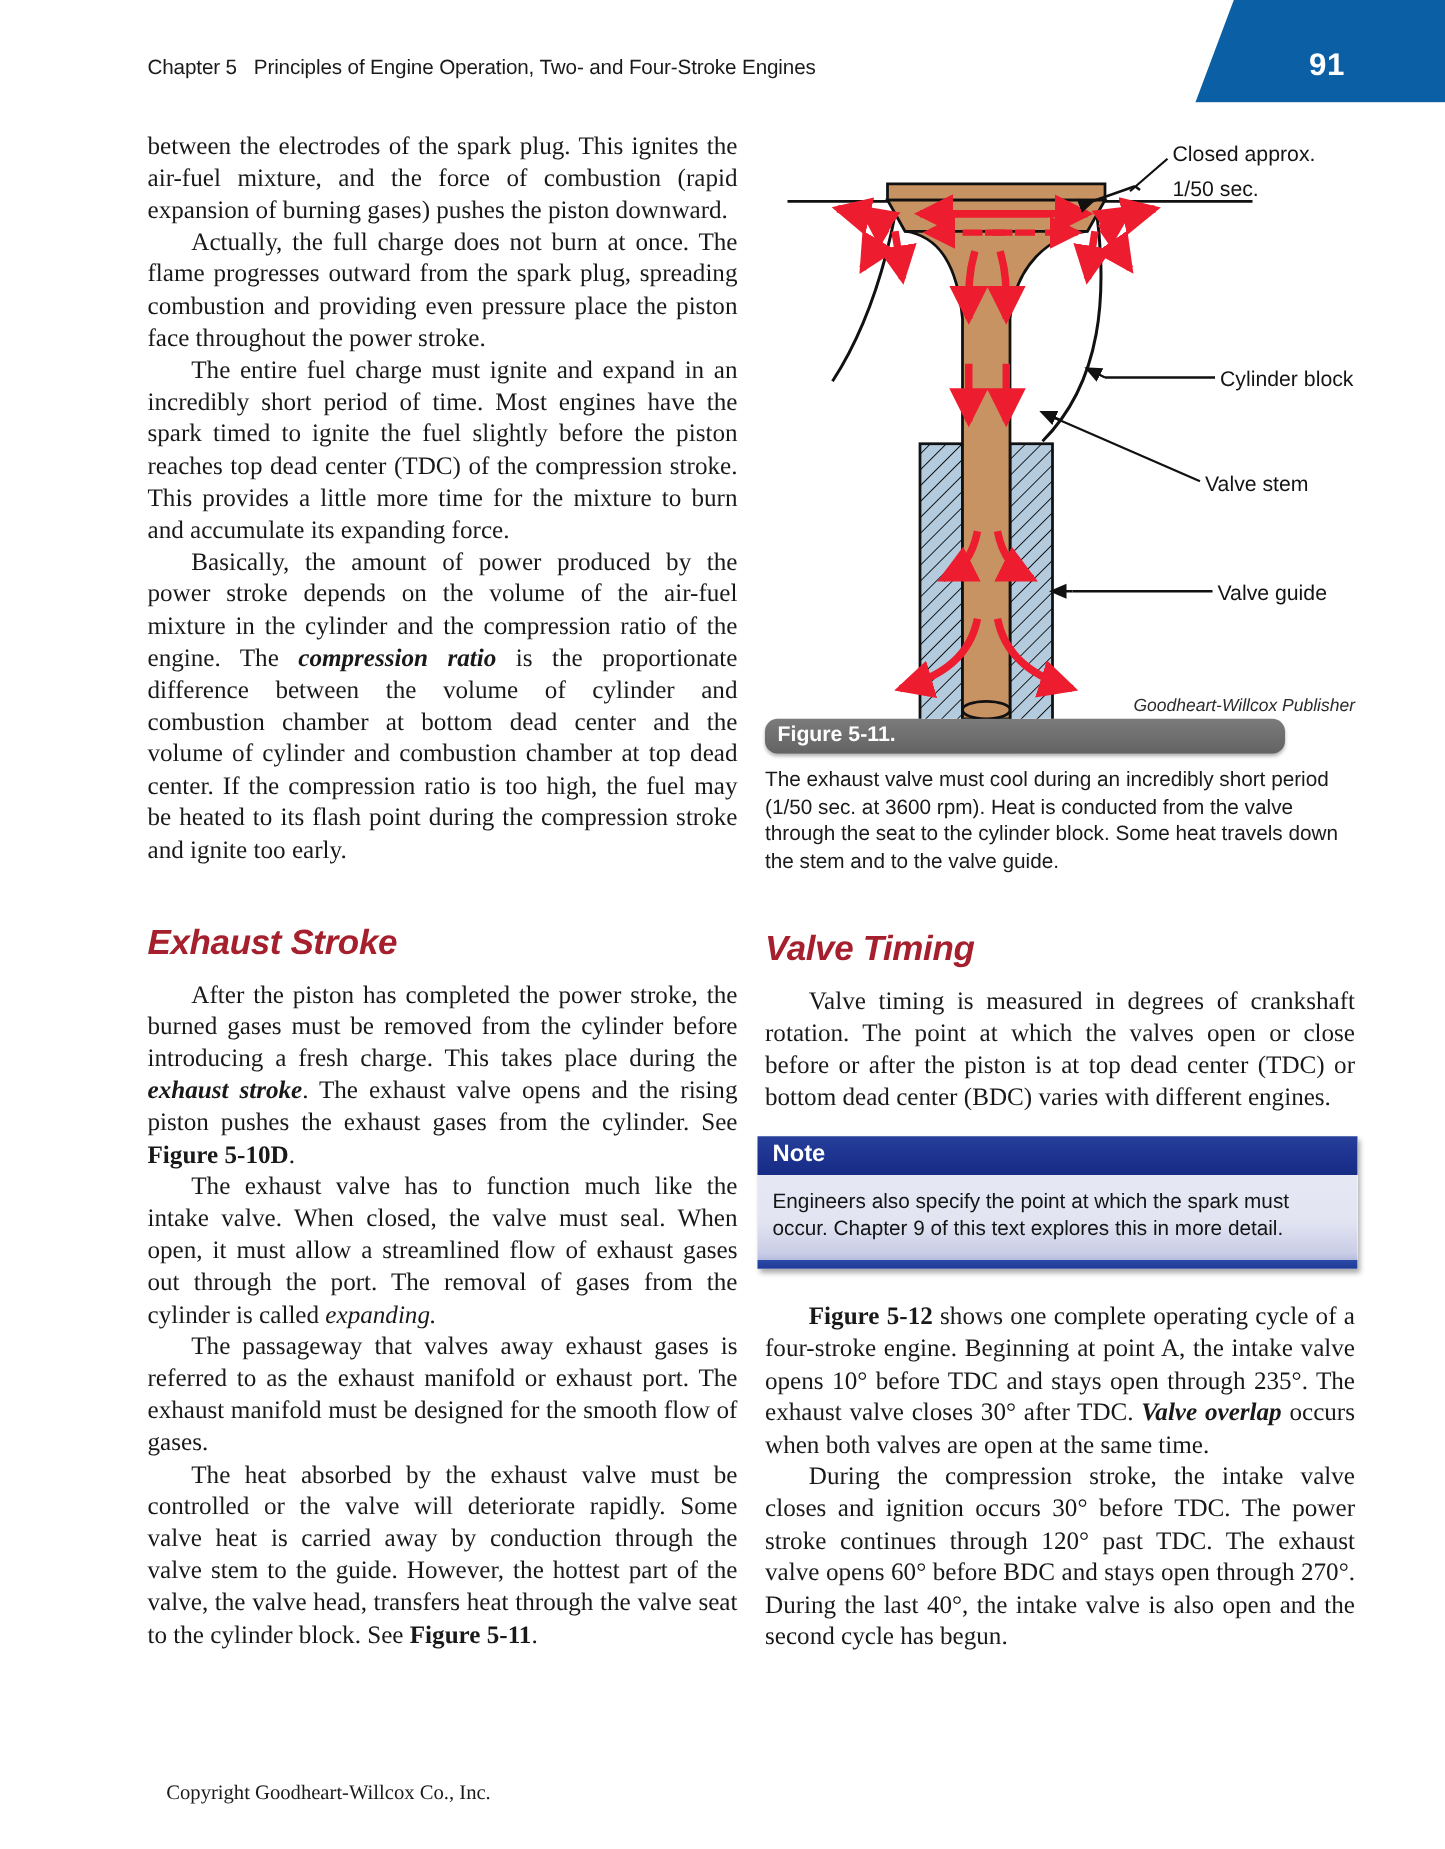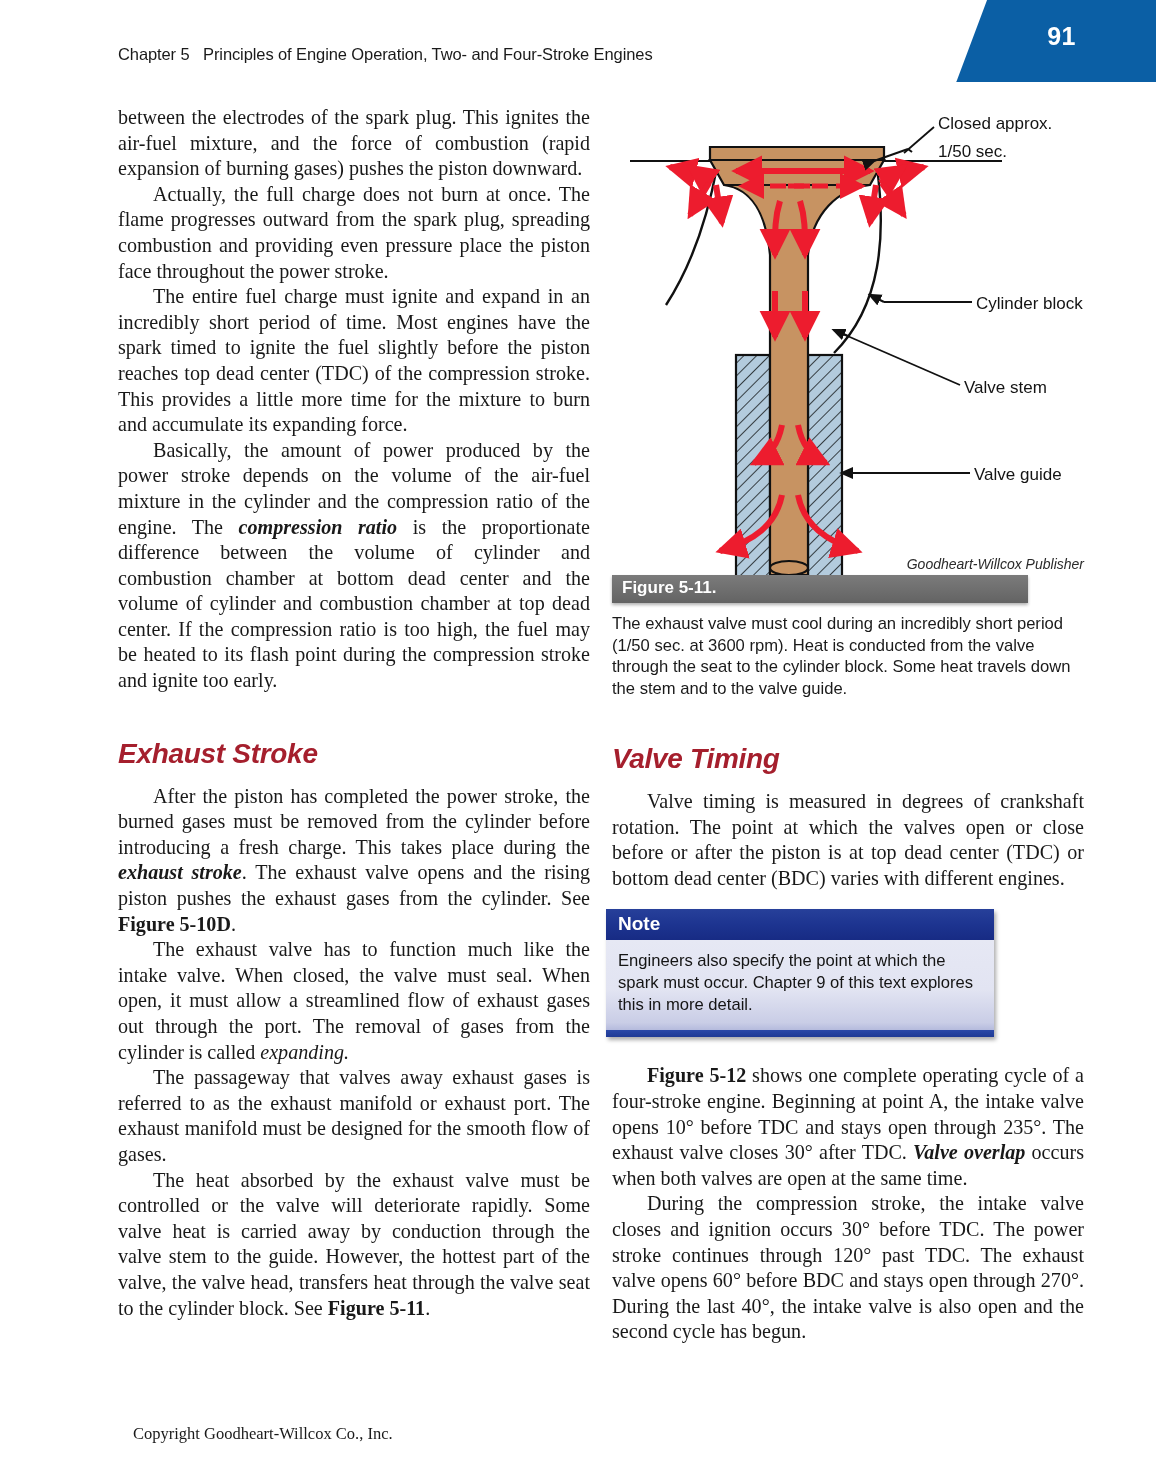--- a/index.html
+++ b/index.html
@@ -25,21 +25,21 @@
   .corner-blue {
     position: absolute;
     top: 0; right: 0;
     width: 256px; height: 82px;
     background: #0b5fa5;
     clip-path: polygon(34% 0, 100% 0, 100% 100%, 22% 100%);
     box-shadow: 0 2px 3px rgba(0,0,0,0.25);
   }
   .page-number {
     position: absolute;
-    top: 22px; right: 80px;
+    top: 38px; right: 80px;
     color: #ffffff;
     font-family: "Liberation Sans", sans-serif;
     font-size: 25px;
     font-weight: bold;
     letter-spacing: 0.5px;
   }
   .running-head {
     position: absolute;
     top: 45px; left: 118px;
     font-family: "Liberation Sans", sans-serif;
@@ -102,39 +102,40 @@
     font-size: 14px;
     color: #2b2b2b;
   }
   .fig-bar {
     width: 416px;
     height: 28px;
     background: linear-gradient(to bottom, #7b7b7b 0%, #6e6e6e 55%, #636363 100%);
     box-shadow: 0 2px 3px rgba(0,0,0,0.3);
     box-sizing: border-box;
     padding: 3px 0 0 10px;
+    border-radius: 10px;
   }
   .fig-bar span {
     font-family: "Liberation Sans", sans-serif;
     font-size: 17px;
     font-weight: bold;
     color: #ffffff;
   }
   .fig-caption {
     width: 472px;
     margin-top: 10px;
     font-family: "Liberation Sans", sans-serif;
     font-size: 16.6px;
     line-height: 21.5px;
     color: #1a1a1a;
   }
 
   
   .note-box {
-    width: 388px;
+    width: 480px;
     margin: 18px 0 0 -6px;
     box-shadow: 2px 3px 4px rgba(0,0,0,0.33);
   }
   .note-head {
     background: linear-gradient(to bottom, #27409a 0%, #1d3490 50%, #172b84 100%);
     padding: 4px 0 5px 12px;
   }
   .note-head span {
     font-family: "Liberation Sans", sans-serif;
     font-size: 19px;

